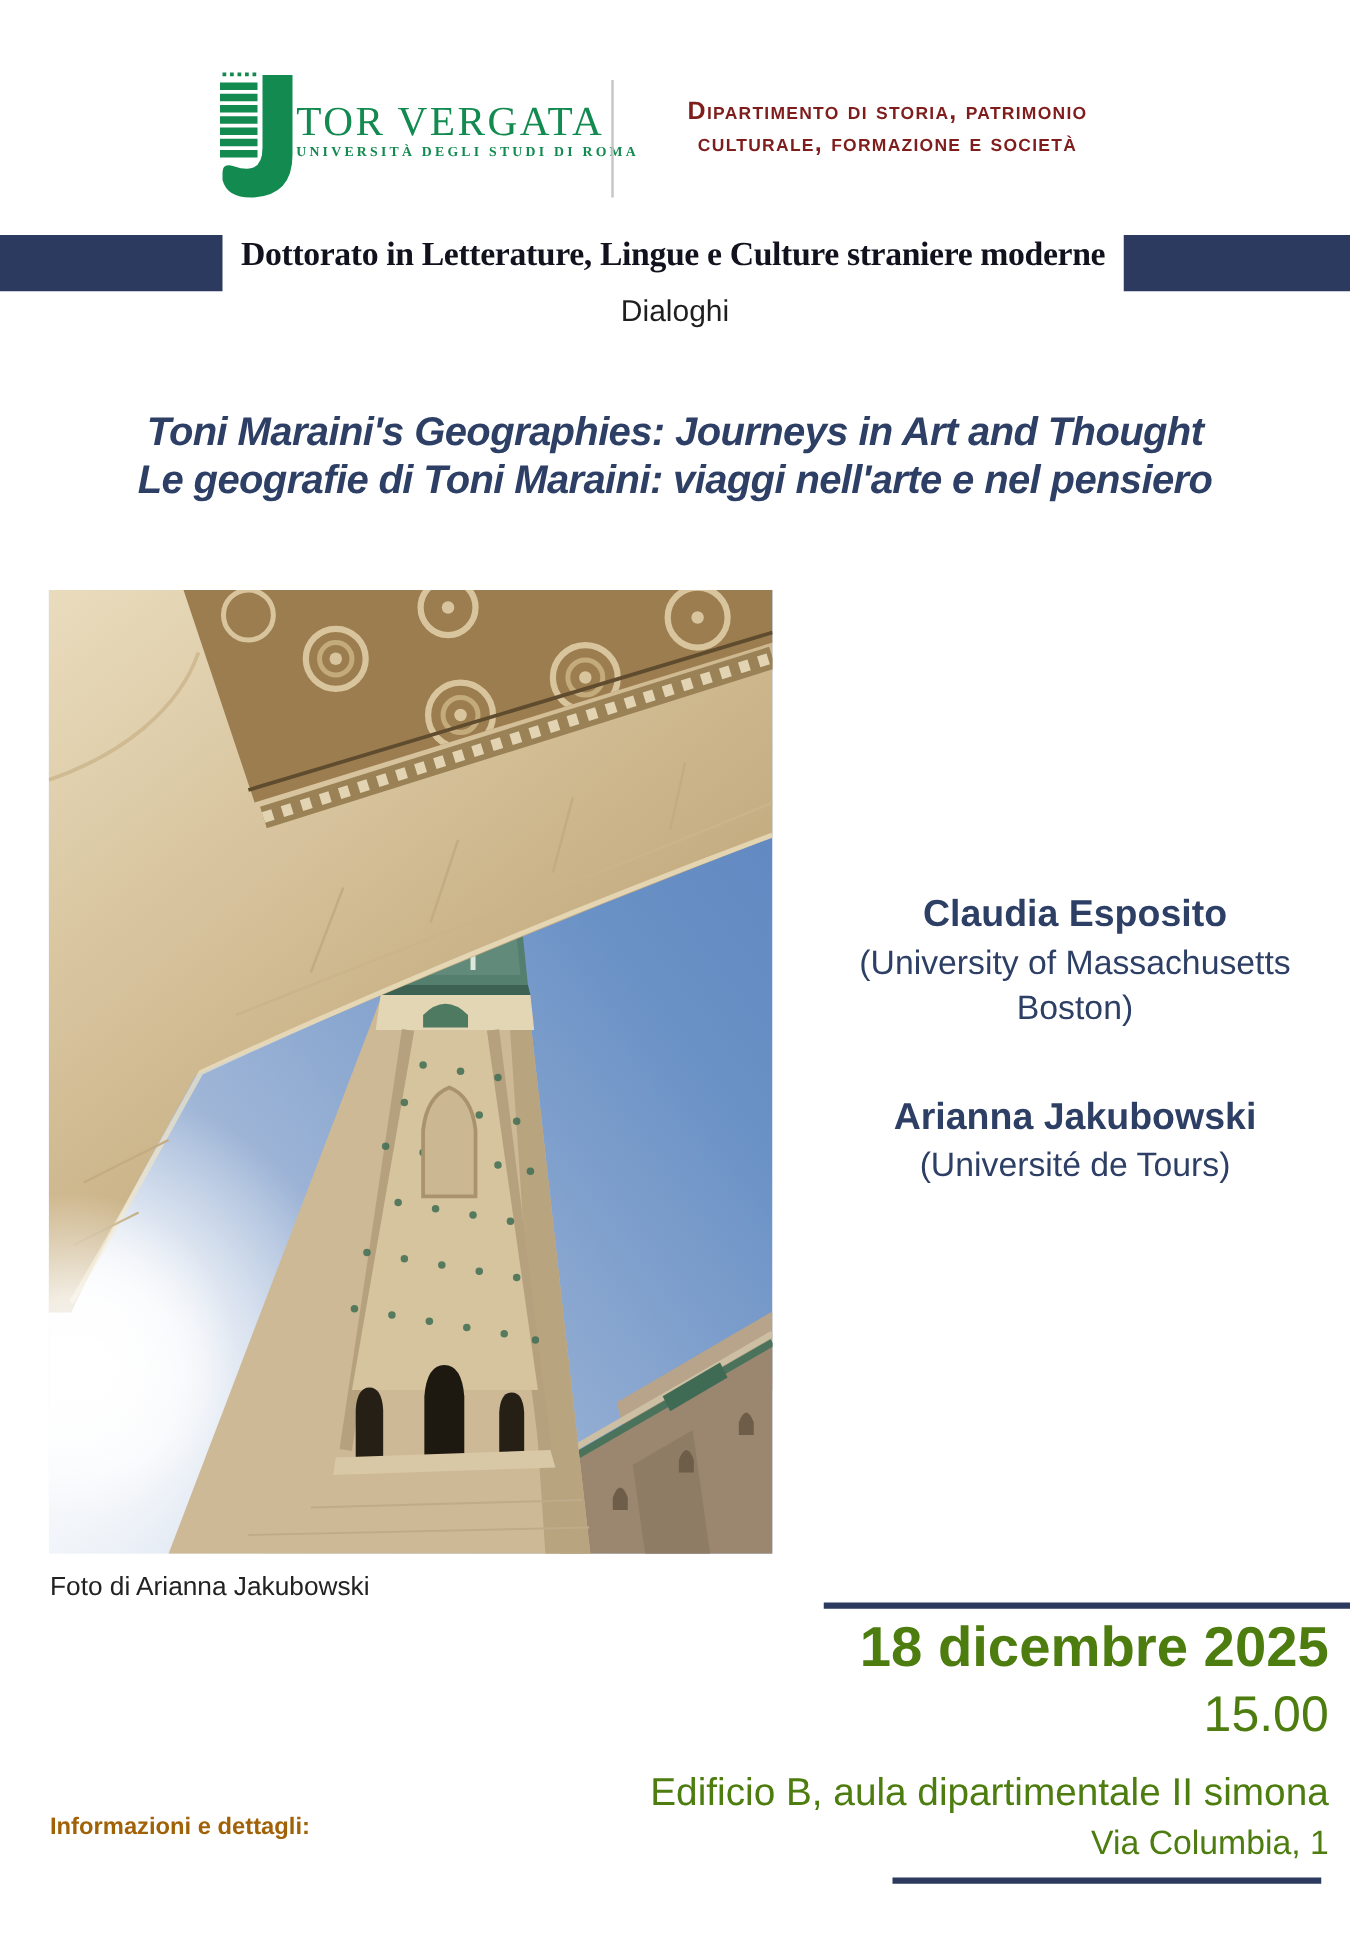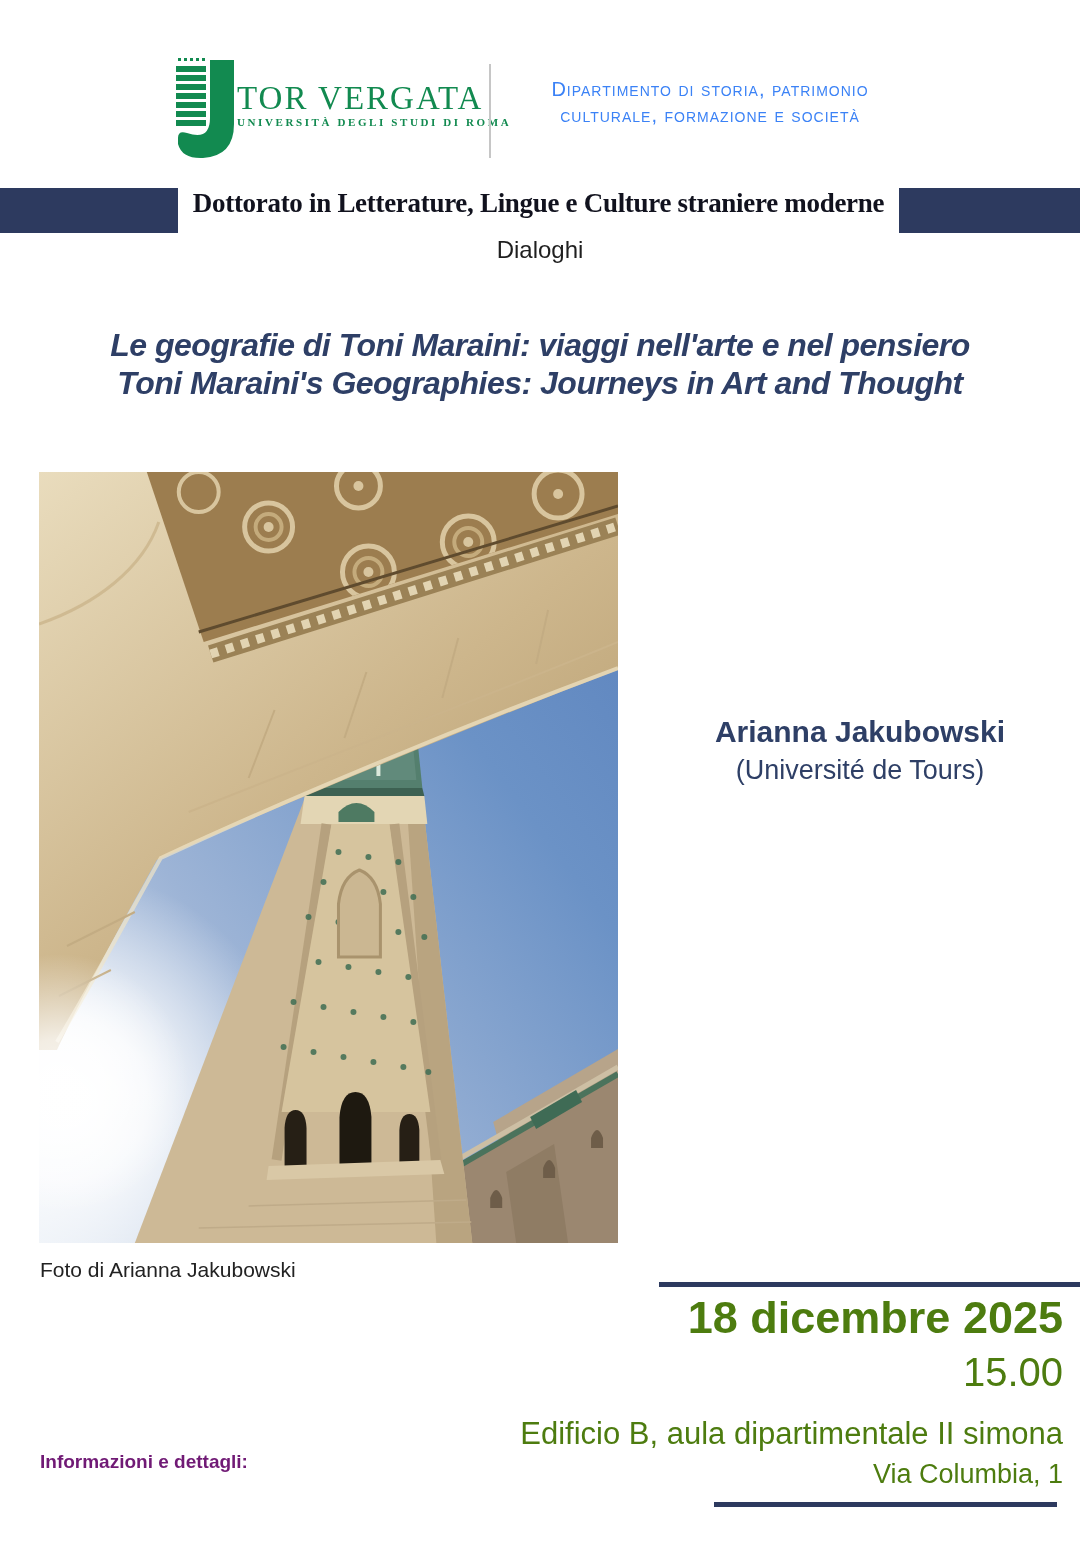--- a/index.html
+++ b/index.html
@@ -11,22 +11,22 @@
 
   
   #logo-mark{left:176px;top:56px;}
   #logo-text{left:237px;top:80px;}
   .wordmark{font-family:"Liberation Serif",serif;color:#128a50;font-size:33px;
             letter-spacing:2px;font-weight:normal;line-height:36px;}
   .wordmark-sub{font-family:"Liberation Serif",serif;color:#128a50;font-size:11px;
             font-weight:bold;letter-spacing:2.6px;margin-top:0;}
   #header-divider{left:489px;top:64px;width:2px;height:94px;background:#c6c6c6;}
   #department{left:510px;top:76px;width:400px;text-align:center;
-      font-variant:small-caps;font-weight:normal;font-size:20px;line-height:26px;
-      color:#3b82f6;letter-spacing:1px;}
+      font-variant:small-caps;font-weight:bold;font-size:20px;line-height:26px;
+      color:#7f1d1d;letter-spacing:1px;}
 
   
   #band{left:0;top:188px;width:1080px;height:45px;display:flex;align-items:stretch;}
   .band-bar{background:#2d3a5f;}
   #band-bar-left{width:178px;}
   #band-bar-right{width:181px;}
   #band-center{flex:1;display:flex;align-items:flex-start;justify-content:center;}
   #band-title{font-family:"Liberation Serif",serif;font-weight:bold;font-size:27px;
       letter-spacing:-0.3px;color:#11121e;white-space:nowrap;}
   #series{left:0;top:236px;width:1080px;text-align:center;font-size:24px;color:#1f1f1f;}
@@ -49,21 +49,21 @@
   
   #rule-top{left:659px;top:1282px;width:421px;height:5px;background:#2d3a5f;}
   #rule-bottom{left:714px;top:1502px;width:343px;height:5px;background:#2d3a5f;}
   #event-details{right:17px;top:1295px;text-align:right;color:#4d7c0f;}
   .event-date{font-weight:bold;font-size:45px;line-height:46px;}
   .event-time{font-size:40px;line-height:42px;margin-top:10px;}
   .event-venue{font-size:31px;line-height:33px;margin-top:24px;}
   .event-address{font-size:27px;line-height:29px;margin-top:10px;}
 
   
-  #contact{left:40px;top:1450px;color:#701a75;}
+  #contact{left:40px;top:1450px;color:#a16207;}
   .contact-label{font-weight:bold;font-size:19px;line-height:24px;}
   .contact-email{font-size:21px;line-height:26px;margin-top:6px;}
 </style>
 </head>
 <body>
 
 <svg id="logo-mark" class="abs" width="72" height="104" viewBox="0 0 72 104">
   <g fill="#128a50">
     <rect x="2" y="2" width="3" height="3"></rect>
       <rect x="8" y="2" width="3" height="3"></rect>
@@ -96,22 +96,22 @@
 <div id="band" class="abs">
   <div id="band-bar-left" class="band-bar"></div>
   <div id="band-center">
     <span id="band-title">Dottorato in Letterature, Lingue e Culture straniere moderne</span>
   </div>
   <div id="band-bar-right" class="band-bar"></div>
 </div>
 <div id="series" class="abs">Dialoghi</div>
 
 <div id="event-title" class="abs">
+  <div>Toni Maraini's Geographies: Journeys in Art and Thought</div>
   <div>Le geografie di Toni Maraini: viaggi nell'arte e nel pensiero</div>
-  <div>Toni Maraini's Geographies: Journeys in Art and Thought</div>
 </div>
 
 <svg id="photo" class="abs" viewBox="0 0 580 771" preserveAspectRatio="none">
   <defs>
     <linearGradient id="sky" x1="0" y1="1" x2="1" y2="0">
       <stop offset="0" stop-color="#e4ebf4"></stop>
       <stop offset="0.35" stop-color="#9db4d6"></stop>
       <stop offset="0.7" stop-color="#6b92c6"></stop>
       <stop offset="1" stop-color="#5b82bd"></stop>
     </linearGradient>
@@ -240,20 +240,24 @@
     <path d="M172 182 L580 54" stroke="#e2d4b2" stroke-width="9" fill="none" stroke-dasharray="8 8"></path>
   </g>
 
   <circle cx="20" cy="612" r="130" fill="url(#sun)" opacity="0.9"></circle>
 </svg>
 
 <div id="photo-caption" class="abs">Foto di Arianna Jakubowski</div>
 
 <div id="speakers" class="abs">
   <div class="speaker">
+    <div class="speaker-name">Claudia Esposito</div>
+    <div class="speaker-affil">(University of Massachusetts Boston)</div>
+  </div>
+  <div class="speaker">
     <div class="speaker-name">Arianna Jakubowski</div>
     <div class="speaker-affil">(Université de Tours)</div>
   </div>
 </div>
 
 <div id="rule-top" class="abs"></div>
 <div id="event-details" class="abs">
   <div class="event-date">18 dicembre 2025</div>
   <div class="event-time">15.00</div>
   <div class="event-venue">Edificio B, aula dipartimentale II simona</div>

